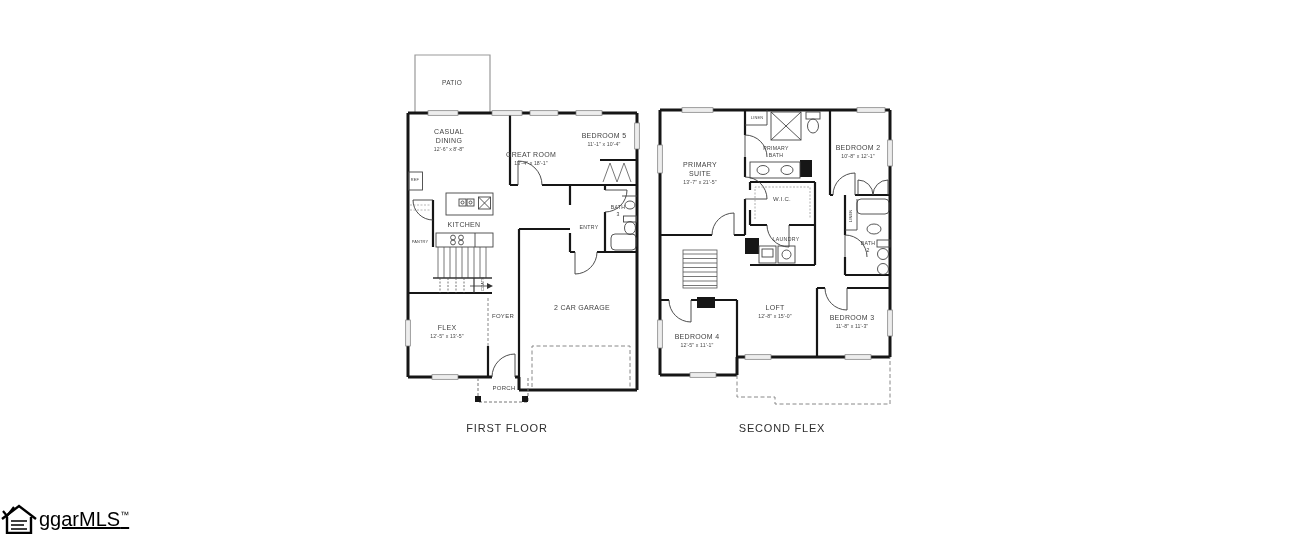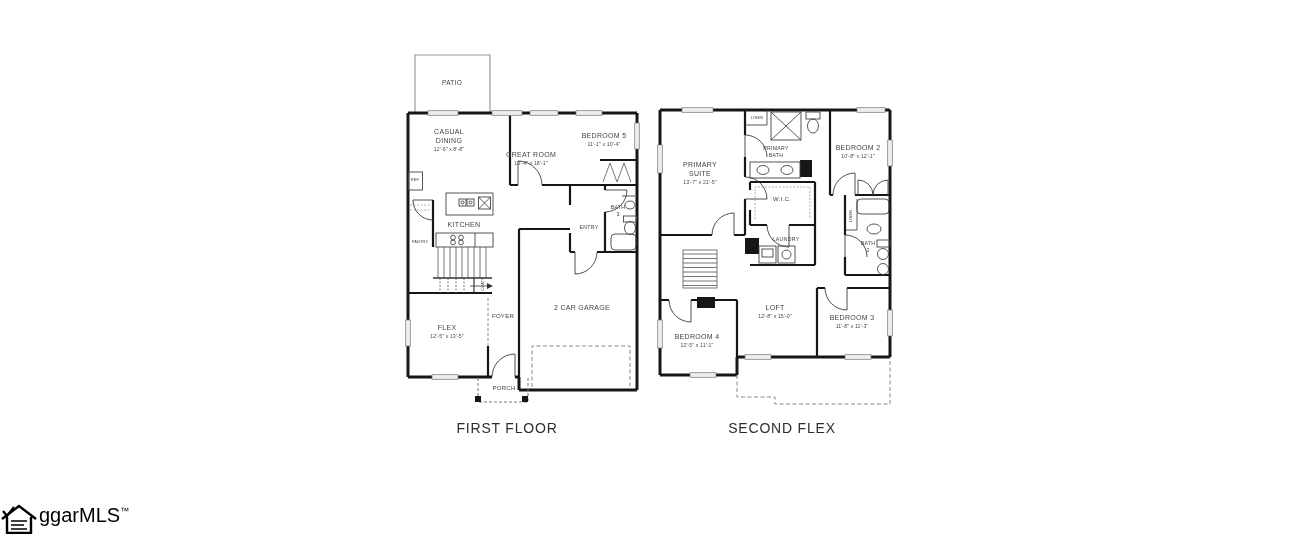--- a/index.html
+++ b/index.html
@@ -17,22 +17,22 @@
   .w34 .nm { width:36px; }   
   .w38 .nm { width:38px; }   
   .w26 .nm { width:26px; }   
   .w18 .nm { width:18px; }   
   .fs4  { font-size:3.9px; letter-spacing:0.2px; }
   .fs5  { font-size:5.2px; }
   .fs6  { font-size:6px; }
   .fs65 { font-size:6.5px; }
   .fs7  { font-size:7px; }
   .vert { transform:translate(-50%,-50%) rotate(-90deg); }
-  .caption { font-size:14px; letter-spacing:0.8px; color:#2e2e2e; }
-  .wm { position:absolute; left:1px; top:504px; display:flex; align-items:flex-start; }
+  .caption { font-size:11px; letter-spacing:0.8px; color:#2e2e2e; }
+  .wm { position:absolute; left:1px; top:504px; display:flex; align-items:center;text-decoration:underline; }
   .wm-text { font-size:20px; color:#000; margin-left:2px; }
   .wm-text sup { font-size:9px; }
 </style>
 </head>
 <body>
 
 <svg class="plan" style="left:400px;top:50px" width="245" height="365" viewBox="0 0 245 365">
 
   <path d="M15,62 V5 H90 V62" fill="none" stroke="#999" stroke-width="1.2"></path>
 

